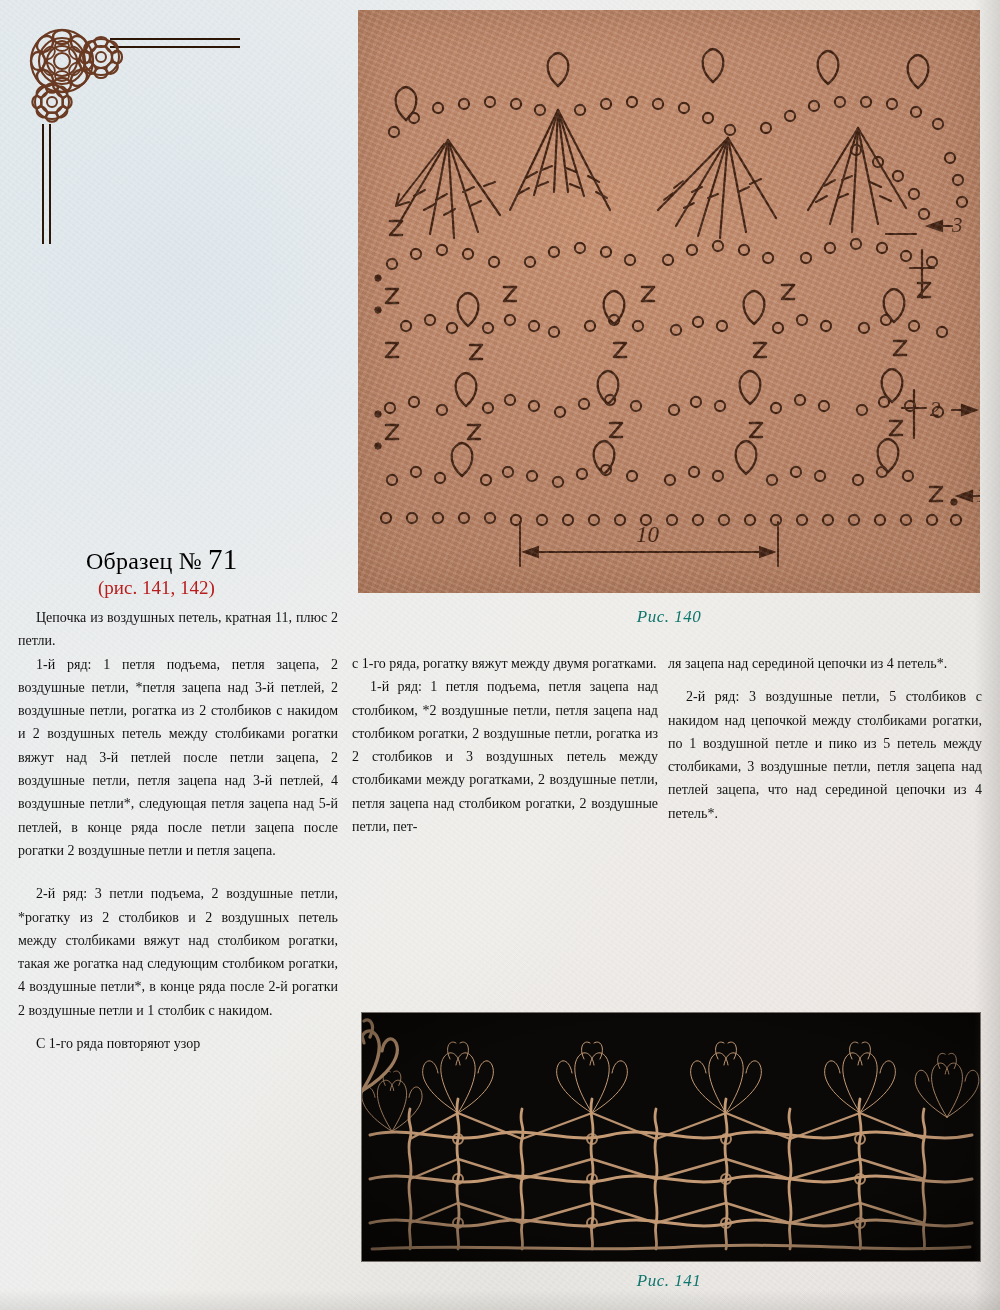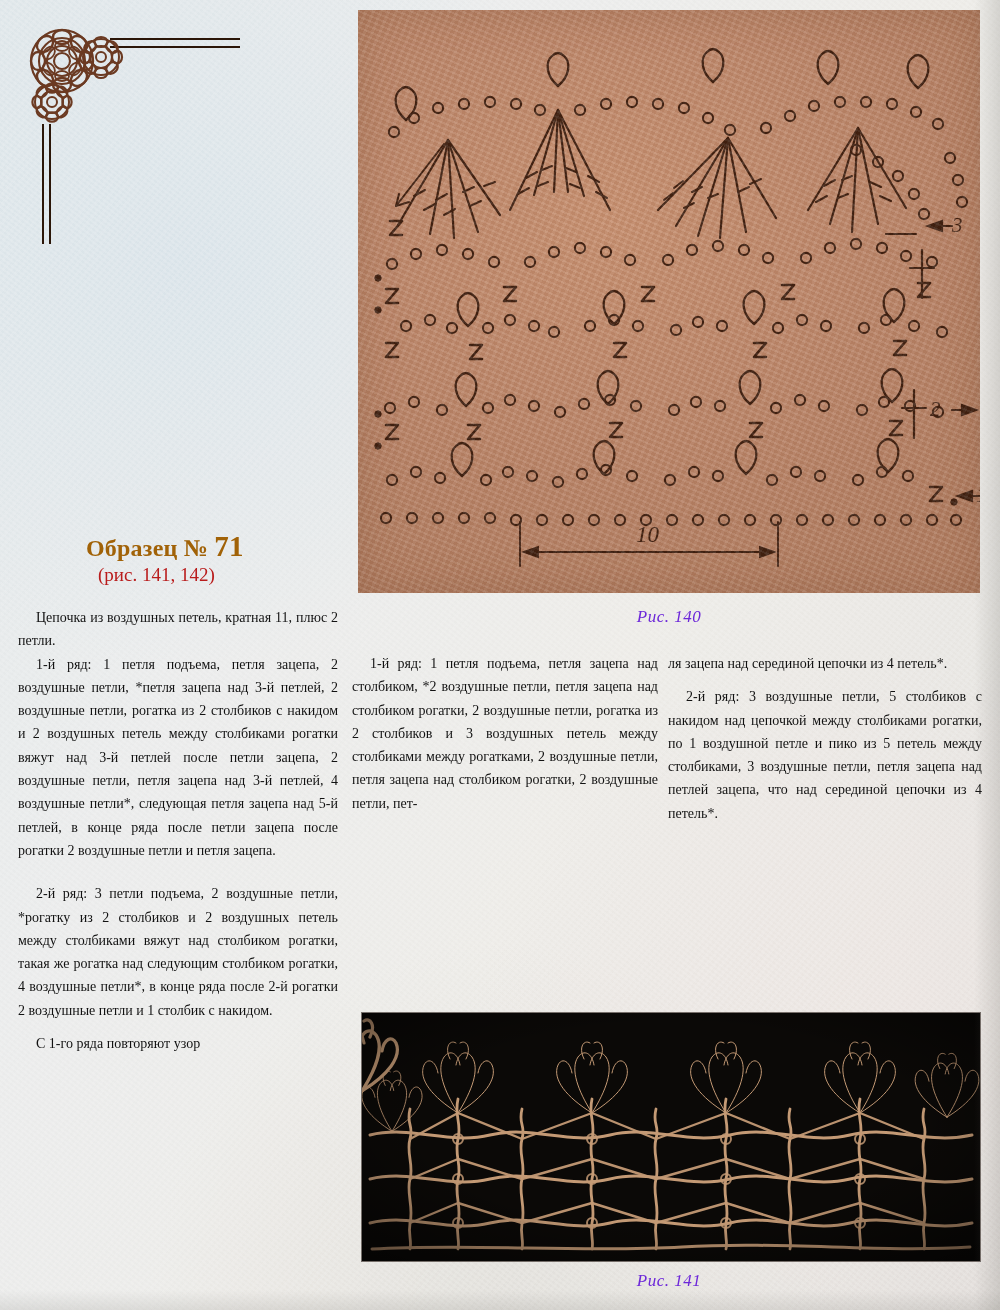--- a/index.html
+++ b/index.html
@@ -70,33 +70,34 @@
     background-image:
       repeating-linear-gradient(23deg, rgba(255,255,255,.07) 0 2px, rgba(110,62,36,.05) 2px 5px),
       repeating-linear-gradient(-67deg, rgba(255,255,255,.05) 0 3px, rgba(110,62,36,.04) 3px 7px);
     pointer-events:none;
   }
   .diagram-svg { position:absolute; inset:0; width:100%; height:100%; }
 
   .fig-caption {
     position: absolute; text-align: center; width: 622px; left: 358px;
     font-family: "Liberation Serif", serif; font-style: italic;
-    font-size: 17px; color: #6d28d9; letter-spacing: .5px;
+    font-size: 17px; color: #0f766e; letter-spacing: .5px;
   }
   #cap140 { top: 607px; }
   #cap141 { top: 1271px; }
 
   
   .sample-head {
     position: absolute; left: 86px; top: 530px; width: 260px;
   }
   .sample-title {
     font-family: "Liberation Serif", serif;
-    font-weight: bold; font-size: 24px; color: #a16207; letter-spacing: .2px;
+    font-weight: normal; font-size: 24px; color: #000000; letter-spacing: .2px;
     white-space: nowrap;
+    margin-top: 13px;
   }
   .sample-title .num { font-size: 29px; }
   .sample-sub {
     font-family: "Liberation Serif", serif;
     font-size: 19px; color: #b91c1c; margin-top: 1px; padding-left: 12px;
   }
 
   
   .col {
     position: absolute;
@@ -551,20 +552,21 @@
 </div>
 
 <div class="col" id="col1">
   <p class="ind">Цепочка из воздушных петель, кратная 11, плюс 2 петли.</p>
   <p class="ind">1-й ряд: 1 петля подъема, петля зацепа, 2 воздушные петли, *петля зацепа над 3-й петлей, 2 воздушные петли, рогатка из 2 столбиков с накидом и 2 воздушных петель между столбиками рогатки вяжут над 3-й петлей после петли зацепа, 2 воздушные петли, петля зацепа над 3-й петлей, 4 воздушные петли*, следующая петля зацепа над 5-й петлей, в конце ряда после петли зацепа после рогатки 2 воздушные петли и петля зацепа.</p>
   <p class="ind" style="margin-top:20px">2-й ряд: 3 петли подъема, 2 воздушные петли, *рогатку из 2 столбиков и 2 воздушных петель между столбиками вяжут над столбиком рогатки, такая же рогатка над следующим столбиком рогатки, 4 воздушные петли*, в конце ряда после 2-й рогатки 2 воздушные петли и 1 столбик с накидом.</p>
   <p class="ind" style="margin-top:10px">С 1-го ряда повторяют узор</p>
 </div>
 
 <div class="col" id="col2">
+  <p>с 1-го ряда, рогатку вяжут между двумя рогатками.</p>
   <p class="ind">1-й ряд: 1 петля подъема, петля зацепа над столбиком, *2 воздушные петли, петля зацепа над столбиком рогатки, 2 воздушные петли, рогатка из 2 столбиков и 3 воздушных петель между столбиками между рогатками, 2 воздушные петли, петля зацепа над столбиком рогатки, 2 воздушные петли, пет-</p>
 </div>
 
 <div class="col" id="col3">
   <p>ля зацепа над серединой цепочки из 4 петель*.</p>
   <p class="ind" style="margin-top:10px">2-й ряд: 3 воздушные петли, 5 столбиков с накидом над цепочкой между столбиками рогатки, по 1 воздушной петле и пико из 5 петель между столбиками, 3 воздушные петли, петля зацепа над петлей зацепа, что над серединой цепочки из 4 петель*.</p>
 </div>
 
 <div class="photo-frame">
   <svg class="photo-svg" viewBox="0 0 618 248">

